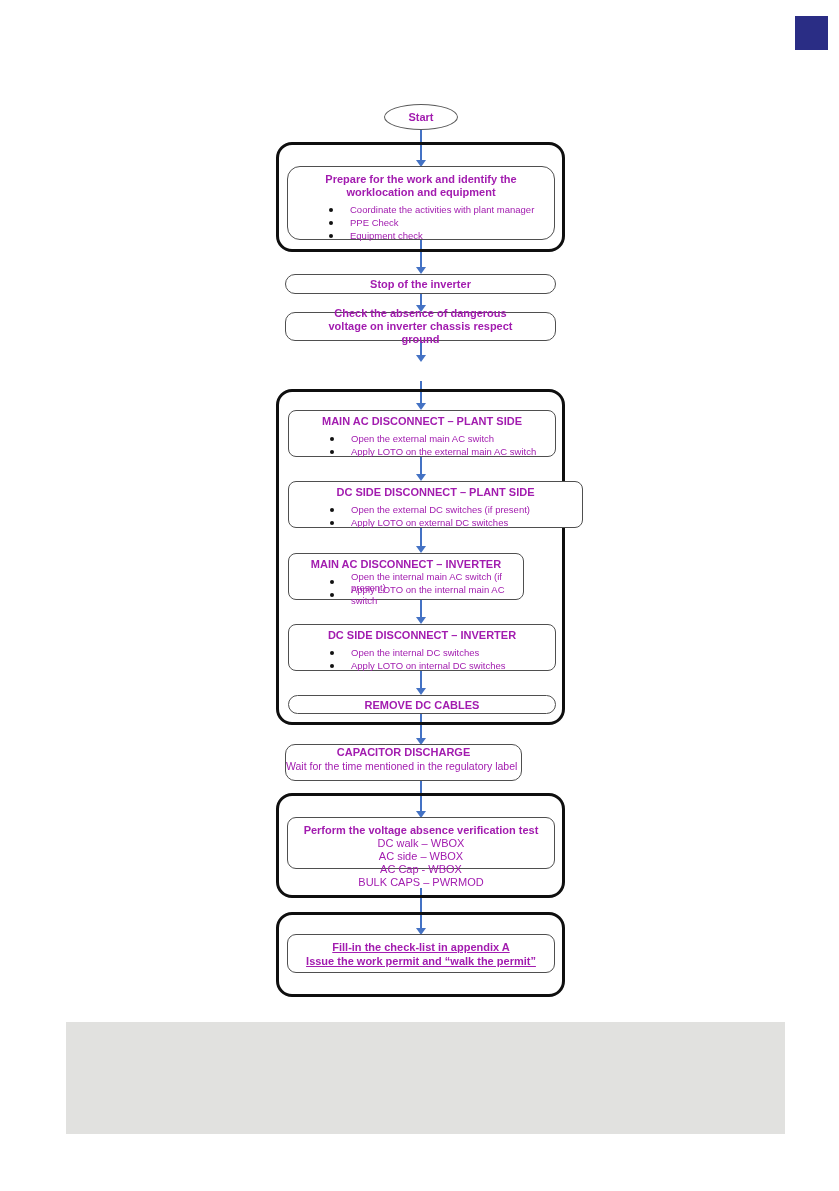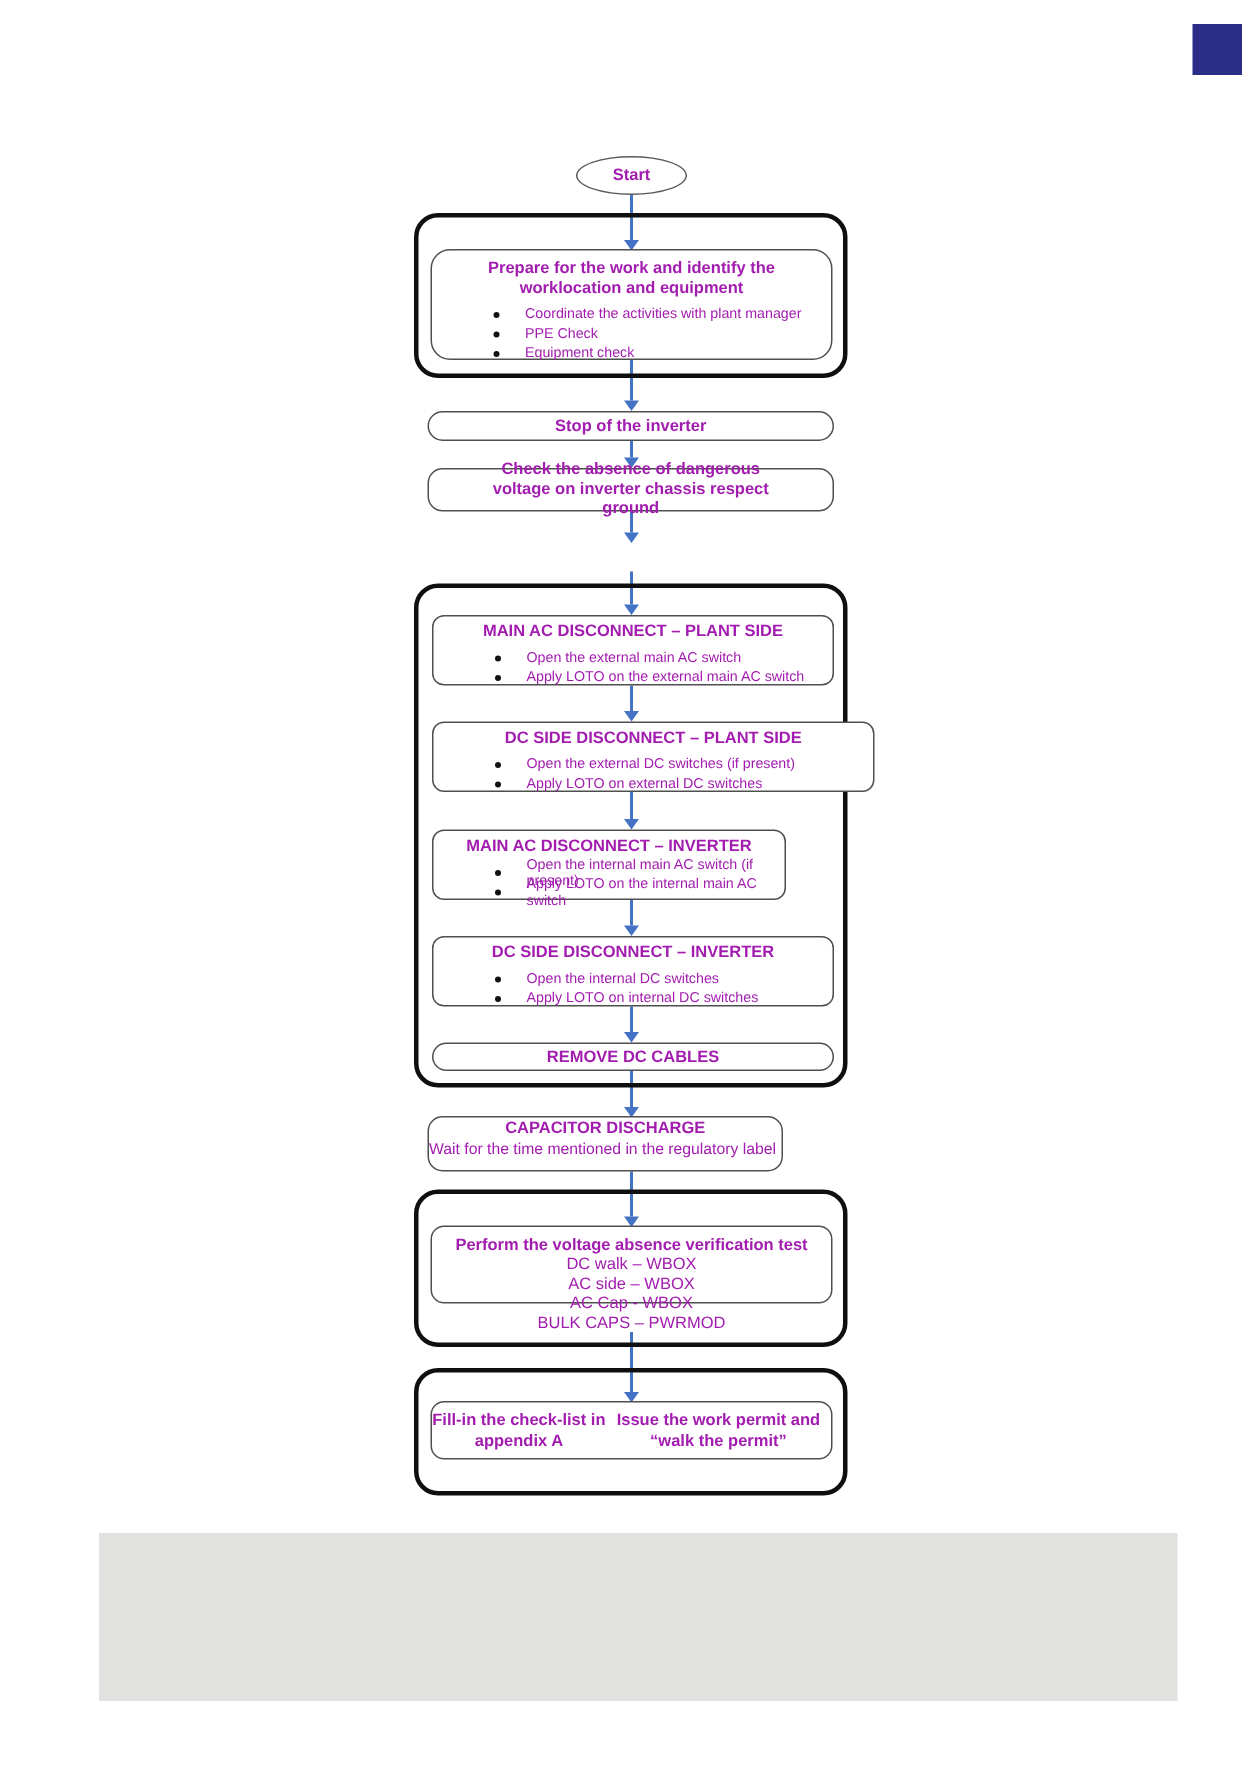--- a/index.html
+++ b/index.html
@@ -46,21 +46,21 @@
   .sD{left:288px;top:624px;width:268px;height:47px;}
   .step-title{text-align:center;font-size:11px;font-weight:bold;line-height:13px;}
   .prep-title{padding:2px 14px 0 14px;}
   .bullets{margin-top:4px;}
   .bullet-row{display:flex;align-items:center;padding-left:41px;height:13px;font-size:9.5px;}
   .dot{width:4px;height:4px;border-radius:50%;background:#111;margin-right:17px;flex:none;}
 
   .b-verify{left:287px;top:817px;width:268px;height:52px;border-radius:9px;padding-top:5px;}
   .b-verify .vt{text-align:center;font-size:11px;font-weight:bold;line-height:14px;}
   .b-verify .vl{text-align:center;font-size:11px;line-height:13px;}
-  .b-final{left:287px;top:934px;width:268px;height:39px;border-radius:9px;display:flex;align-items:center;justify-content:center;}
+  .b-final{left:287px;top:934px;width:268px;height:39px;border-radius:9px;display:flex;flex-direction:column;align-items:center;justify-content:center;text-decoration:underline;}
   .b-final .fl{text-align:center;font-size:11px;font-weight:bold;line-height:14px;}
 </style>
 </head>
 <body>
 
 <div class="page">
 
   <div class="corner-marker"></div>
 
   <div class="arrow" style="top:130px;height:37px">

